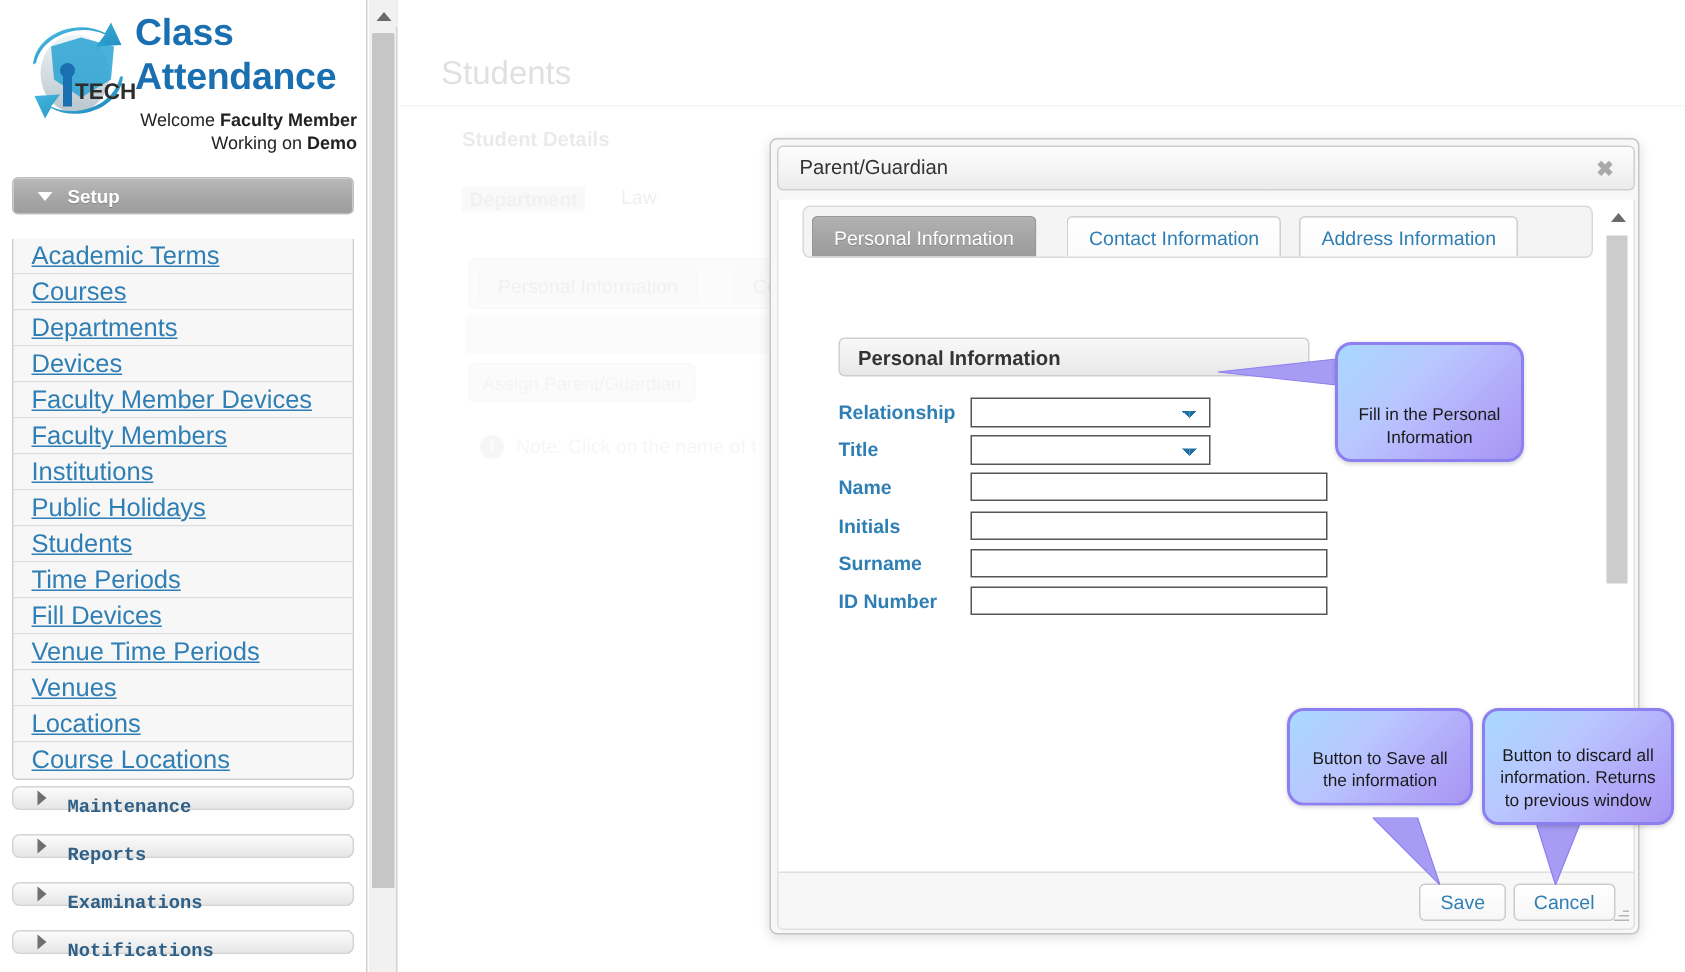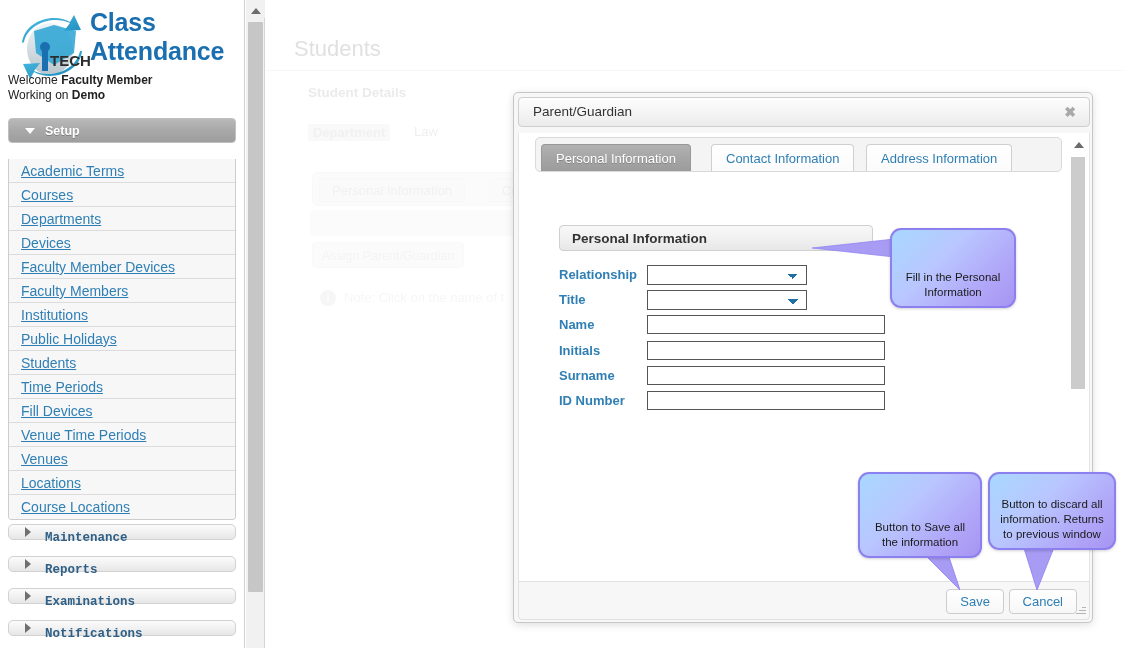--- a/index.html
+++ b/index.html
@@ -43,20 +43,21 @@
     font-size: 25px;
     line-height: 29px;
     font-weight: bold;
     color: #1a6fb0;
     letter-spacing: -0.2px;
   }
   #brand-welcome {
     position: absolute;
     right: 6px; top: 73px;
     width: 230px;
+    text-align: right;
     font-size: 12px;
     line-height: 15px;
     color: #222;
   }
   #brand-welcome b { font-weight: bold; }
 
   .nav-wrap { padding: 0 8px; }
 
   .accordion-header {
     position: relative;
@@ -113,21 +114,21 @@
     height: 24px;
     line-height: 24px;
     padding-left: 12px;
     border-bottom: 1px solid #dcdcdc;
     background: #f7f7f7;
     cursor: pointer;
   }
   .nav-item:last-child { border-bottom: none; }
   .nav-item a, .nav-item span.lk {
     color: #2f7fb5;
-    font-size: 14px;
+    font-size: 17px;
     text-decoration: underline;
     cursor: pointer;
   }
 
   
   #page-scrollbar {
     position: absolute;
     left: 246px; top: 0;
     width: 19px; height: 648px;
     background: #f1f1f1;
@@ -497,21 +498,21 @@
     width: 126px; height: 80px;
   }
   #callout-fill-tail {
     position: absolute;
     left: 812px; top: 239px;
     width: 82px; height: 18px;
     z-index: 39;
   }
   #callout-save {
     left: 858px; top: 472px;
-    width: 124px; height: 86px;
+    width: 124px; height: 65px;
   }
   #callout-save-tail {
     position: absolute;
     left: 915px; top: 545px;
     width: 45px; height: 45px;
     z-index: 39;
   }
   #callout-cancel {
     left: 988px; top: 472px;
     width: 128px; height: 78px;

